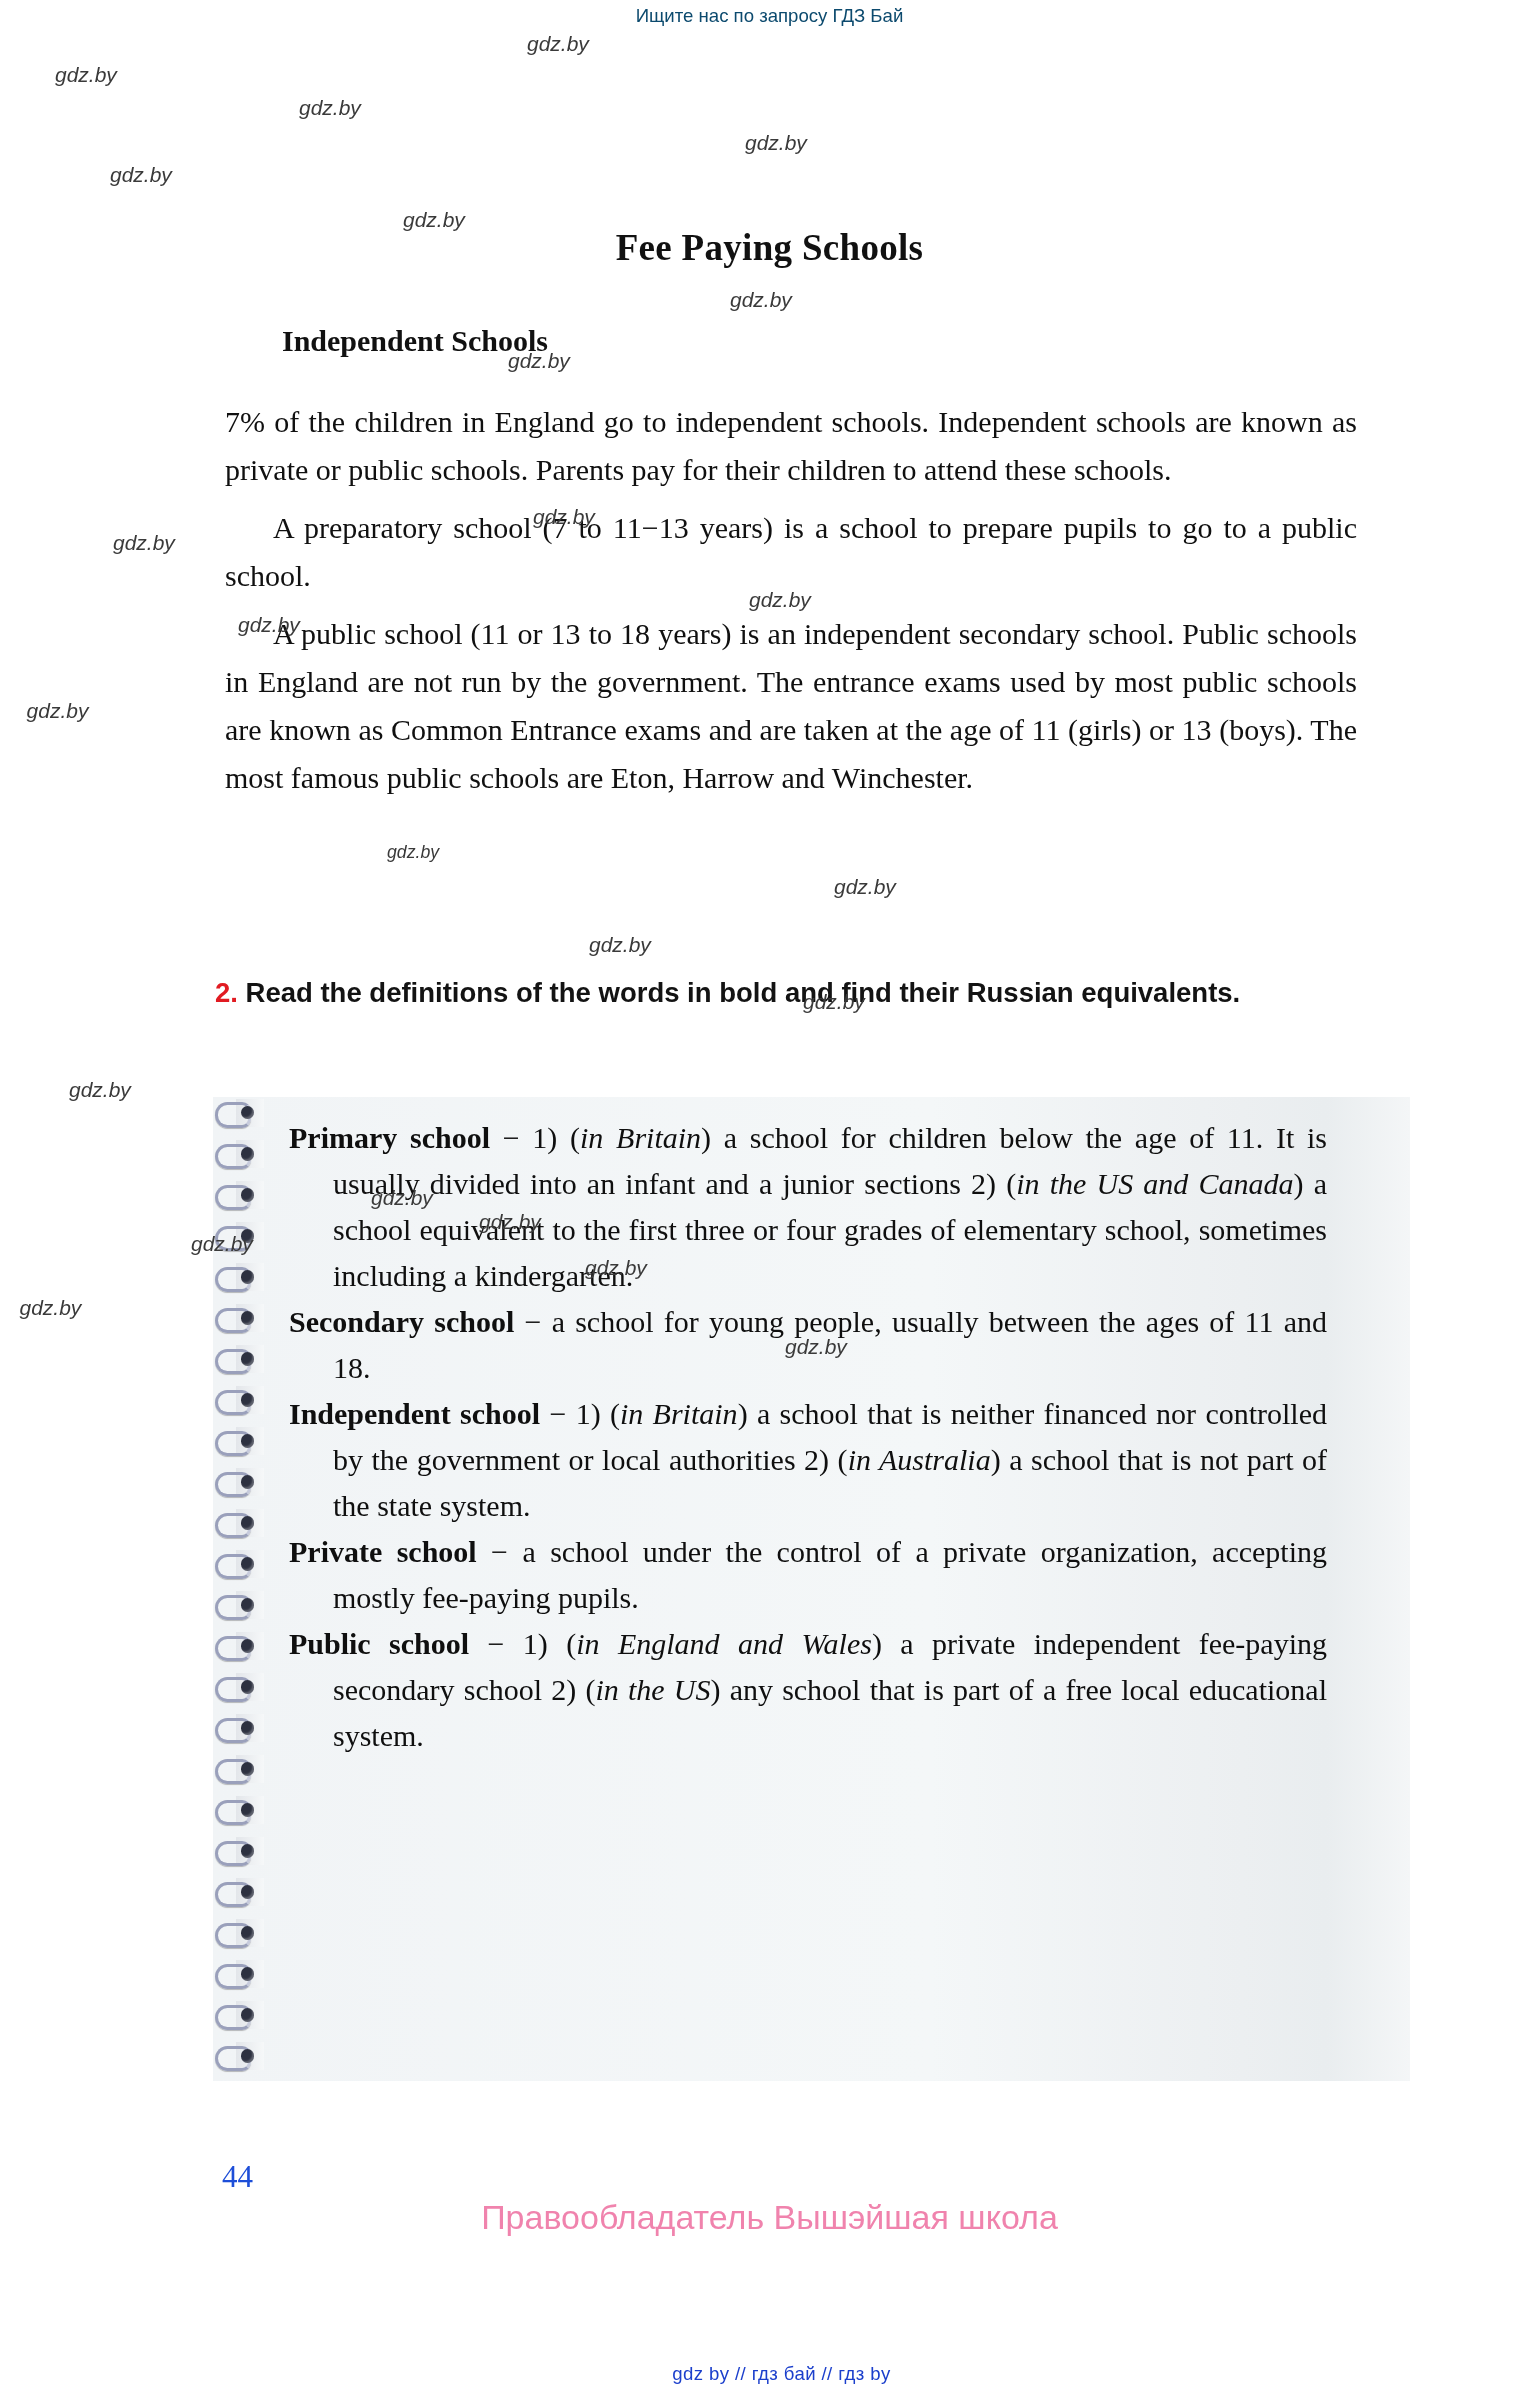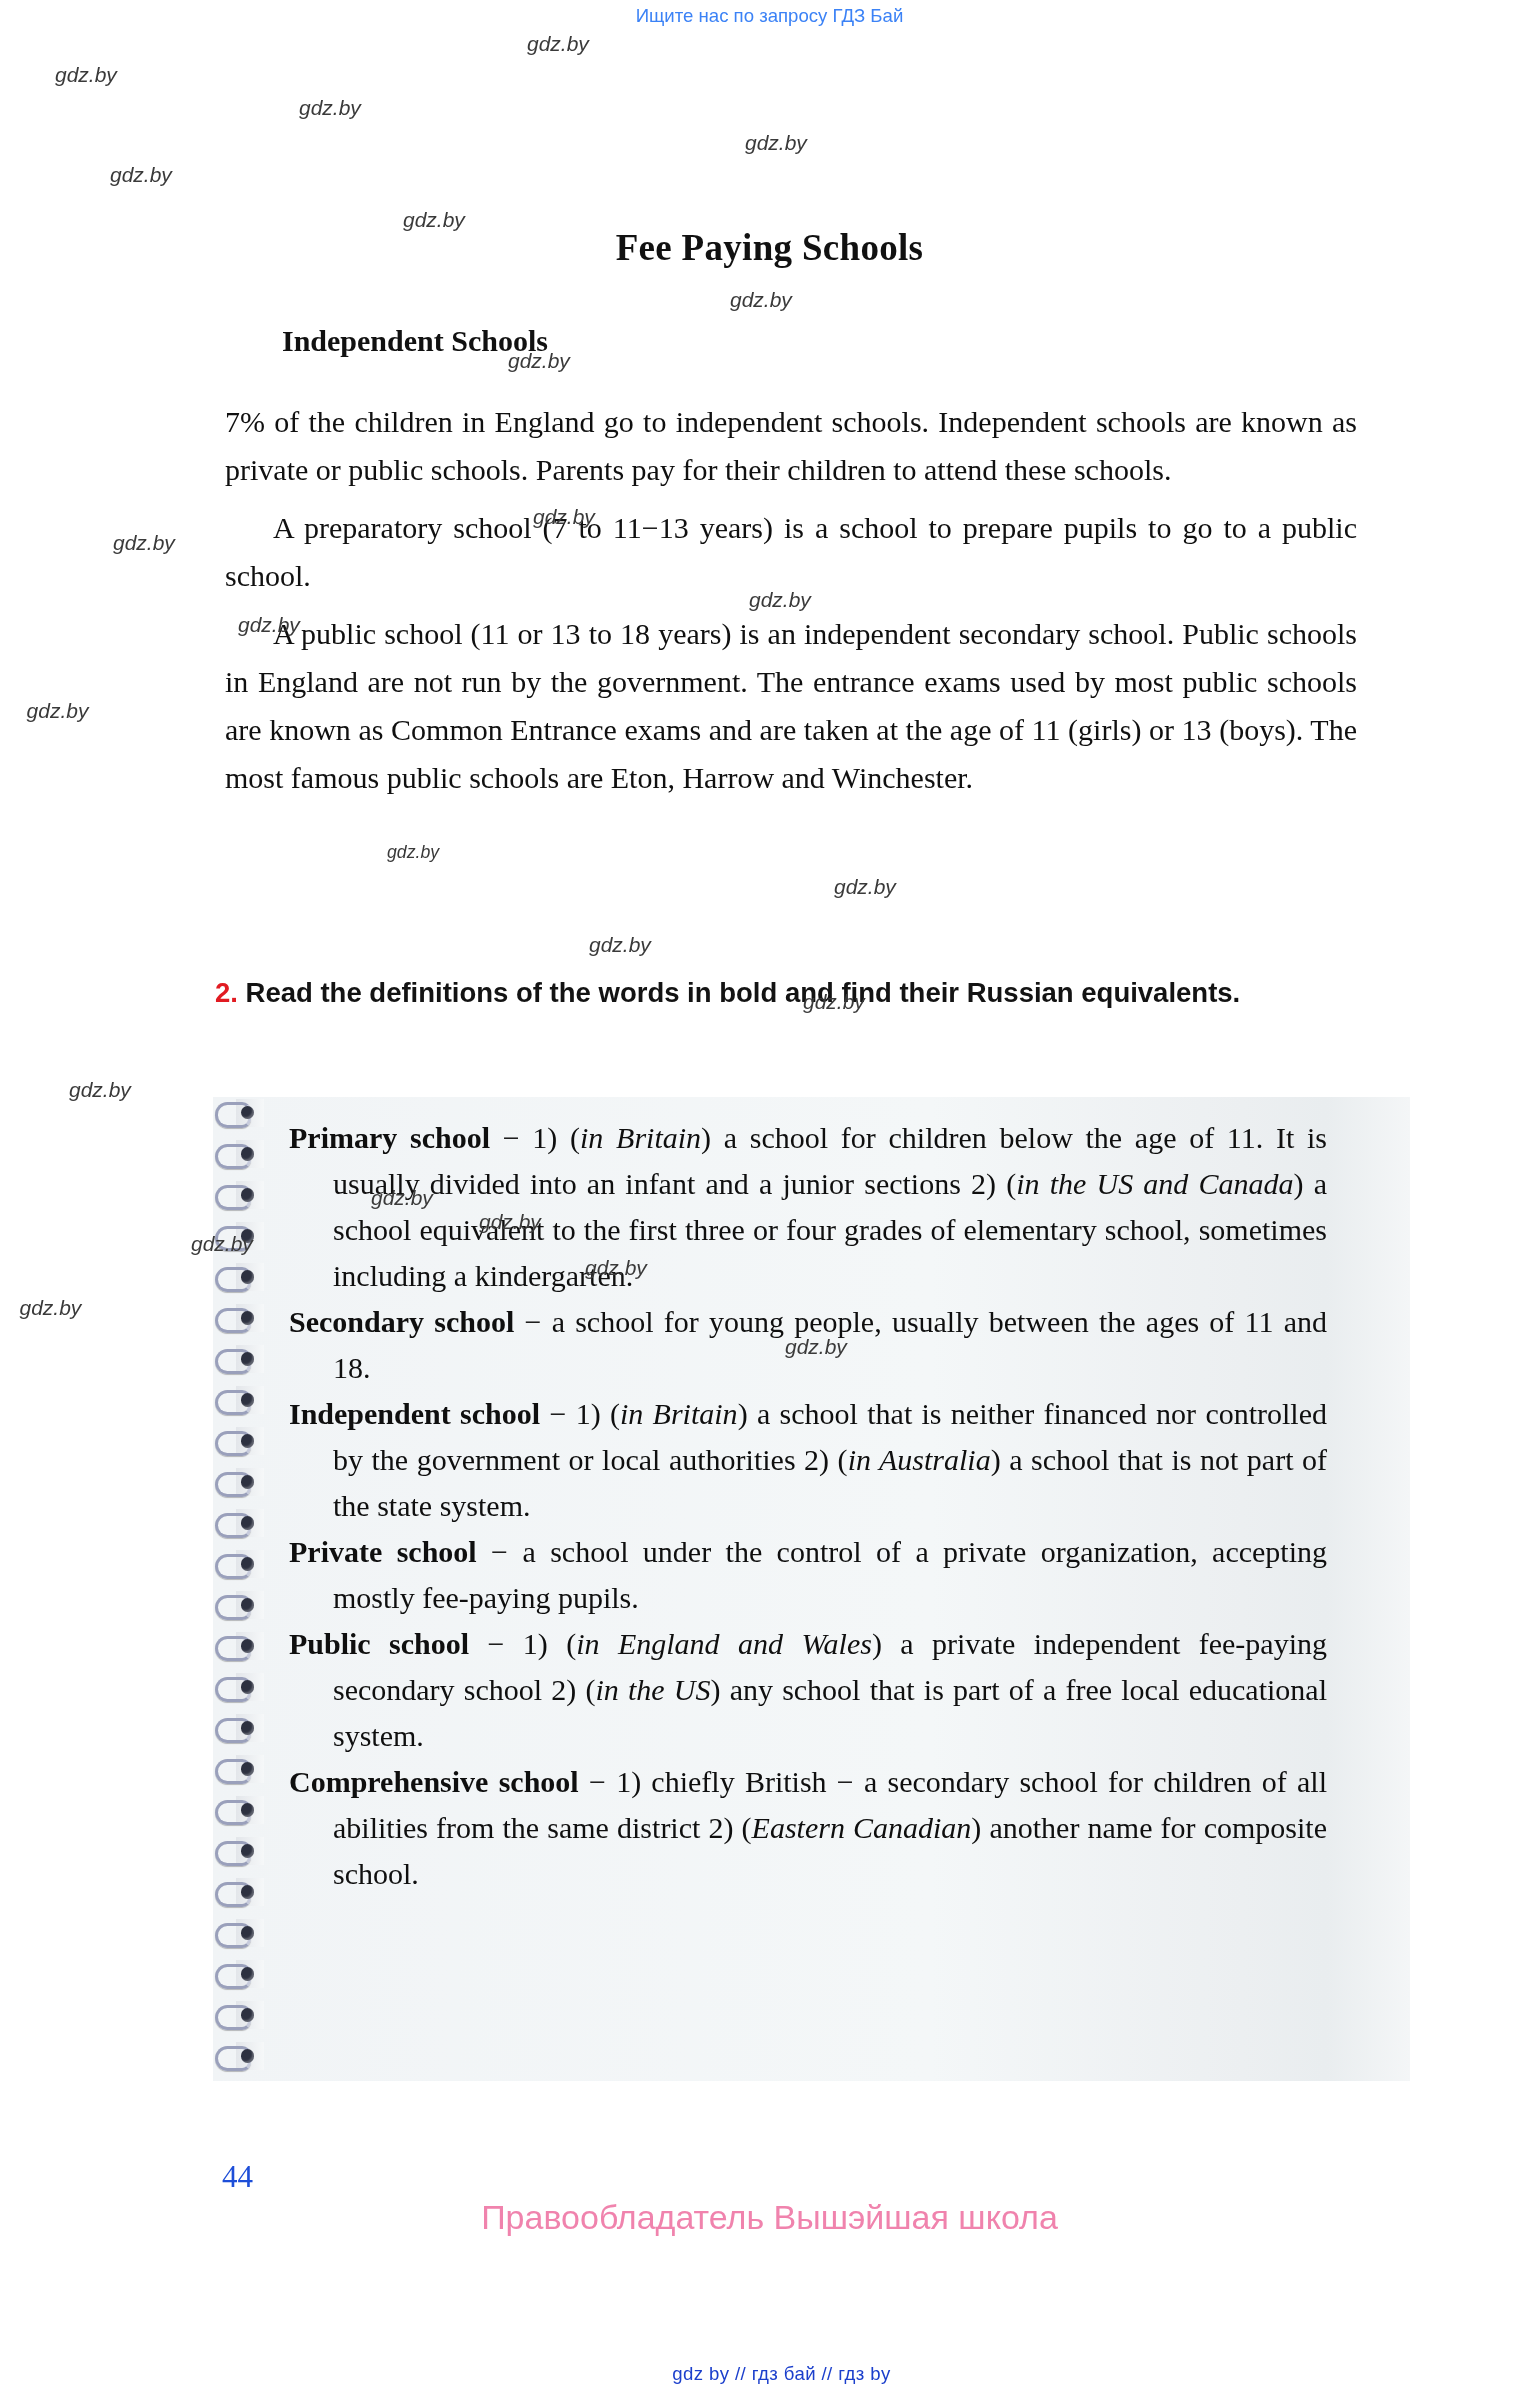--- a/index.html
+++ b/index.html
@@ -212,21 +212,21 @@
     font-size: 18.6px;
     color: #1b3fcc;
     white-space: nowrap;
     letter-spacing: 0.4px;
     margin-left: 12px;
   }
 </style>
 </head>
 <body>
 
-<div class="top-banner" style="color: #3b82f6;">Ищите нас по запросу ГДЗ Бай</div>
+<div class="top-banner" style="color: #0c4a6e;">Ищите нас по запросу ГДЗ Бай</div>
 
 <div class="page">
 
   <div class="title">Fee Paying Schools</div>
 
   <div class="subtitle">Independent Schools</div>
 
   <div class="body-text">
     <p>7% of the children in England go to independent schools. Independent schools are known as private or public schools. Parents pay for their children to attend these schools.</p>
     <p class="indent">A preparatory school (7 to 11−13 years) is a school to prepare pupils to go to a public school.</p>
@@ -360,21 +360,20 @@
           <div class="wire"></div>
           <div class="hole"></div>
         </div>
       </div>
     <div class="definitions">
         <p class="entry"><b>Primary school</b><span> − </span><span>1) (<i>in Britain</i>) a school for children below the age of 11. It is usually divided into an infant and a junior sections 2) (<i>in the US and Canada</i>) a school equivalent to the first three or four grades of elementary school, sometimes including a kindergarten.</span></p>
         <p class="entry"><b>Secondary school</b><span> − </span><span>a school for young people, usually between the ages of 11 and 18.</span></p>
         <p class="entry"><b>Independent school</b><span> − </span><span>1) (<i>in Britain</i>) a school that is neither financed nor controlled by the government or local authorities 2) (<i>in Australia</i>) a school that is not part of the state system.</span></p>
         <p class="entry"><b>Private school</b><span> − </span><span>a school under the control of a private organization, accepting mostly fee-paying pupils.</span></p>
         <p class="entry"><b>Public school</b><span> − </span><span>1) (<i>in England and Wales</i>) a private independent fee-paying secondary school 2) (<i>in the US</i>) any school that is part of a free local educational system.</span></p>
-        <p class="entry"><b>Comprehensive school</b><span> − </span><span>1) chiefly British − a secondary school for children of all abilities from the same district 2) (<i>Eastern Canadian</i>) another name for composite school.</span></p>
       </div>
   </div>
 
   <div class="page-number">44</div>
   <div class="copyright" style="color: rgb(240, 131, 173);">Правообладатель Вышэйшая школа</div>
   <div class="bottom-links" style="color: rgb(27, 63, 204);">gdz by  //  гдз бай  //  гдз by</div>
 
 </div>
 
 <div class="wm" style="left: 527px; top: 32px; font-size: 21px;">gdz.by</div>

